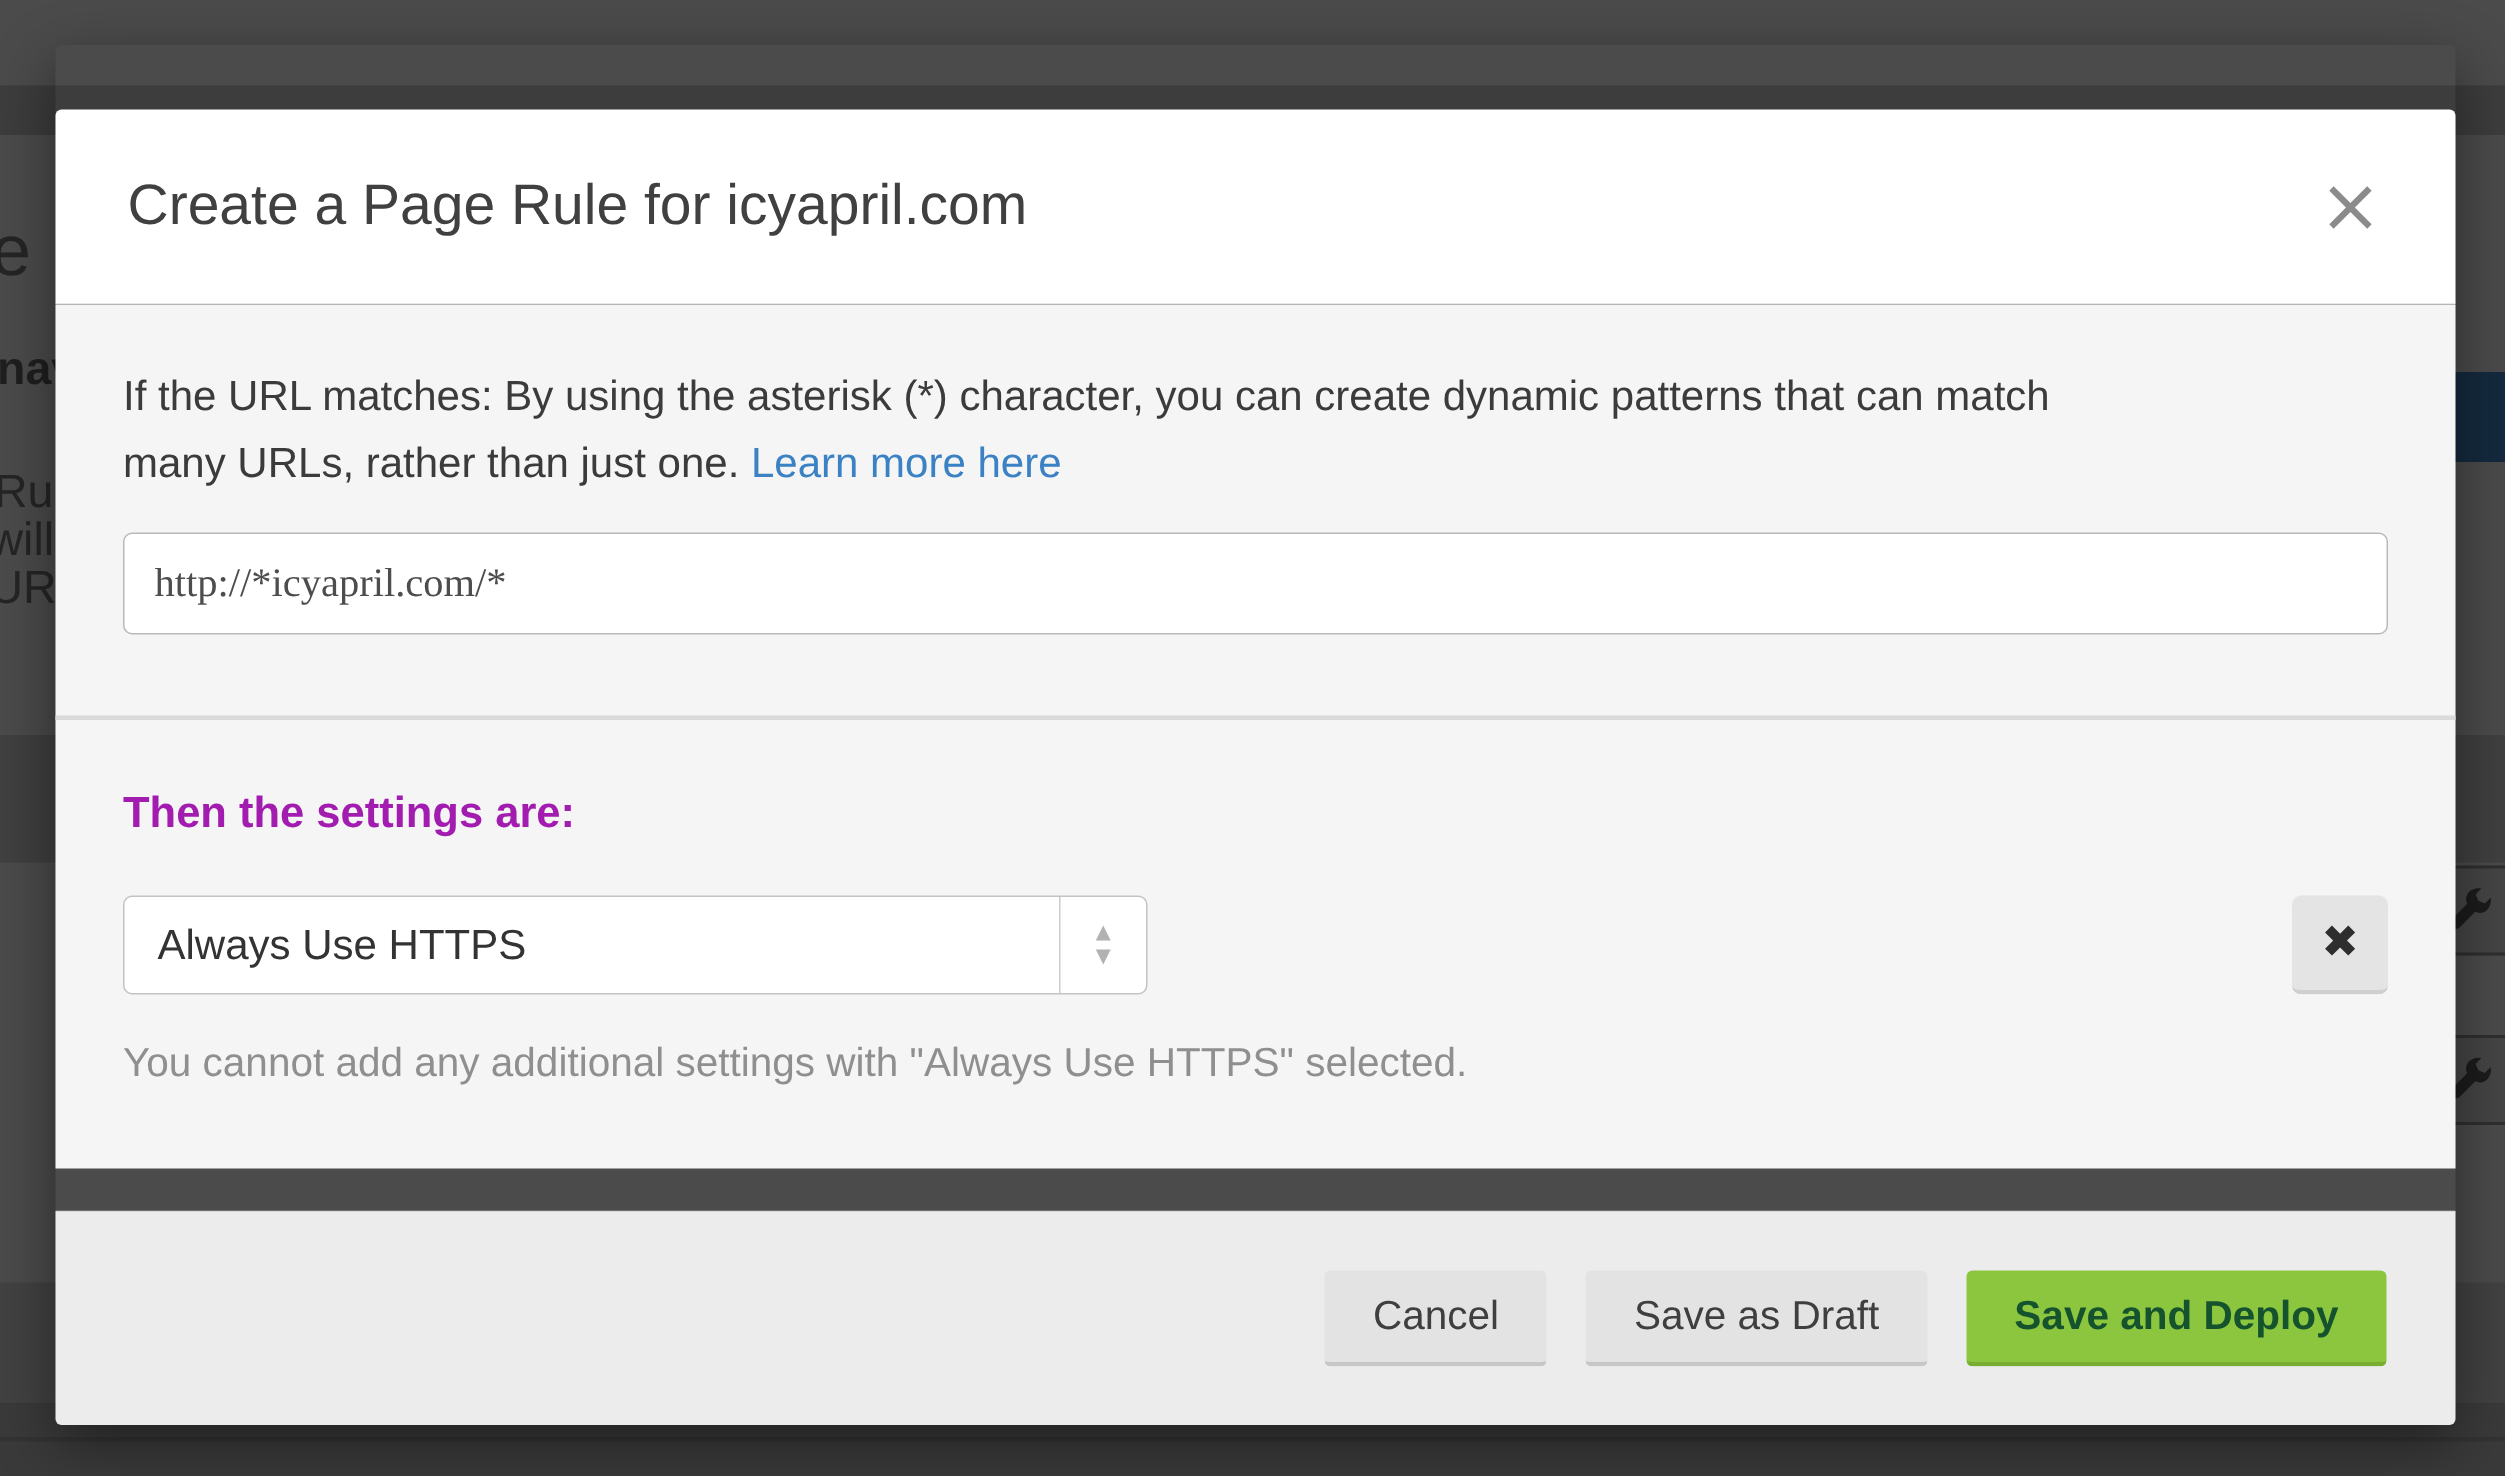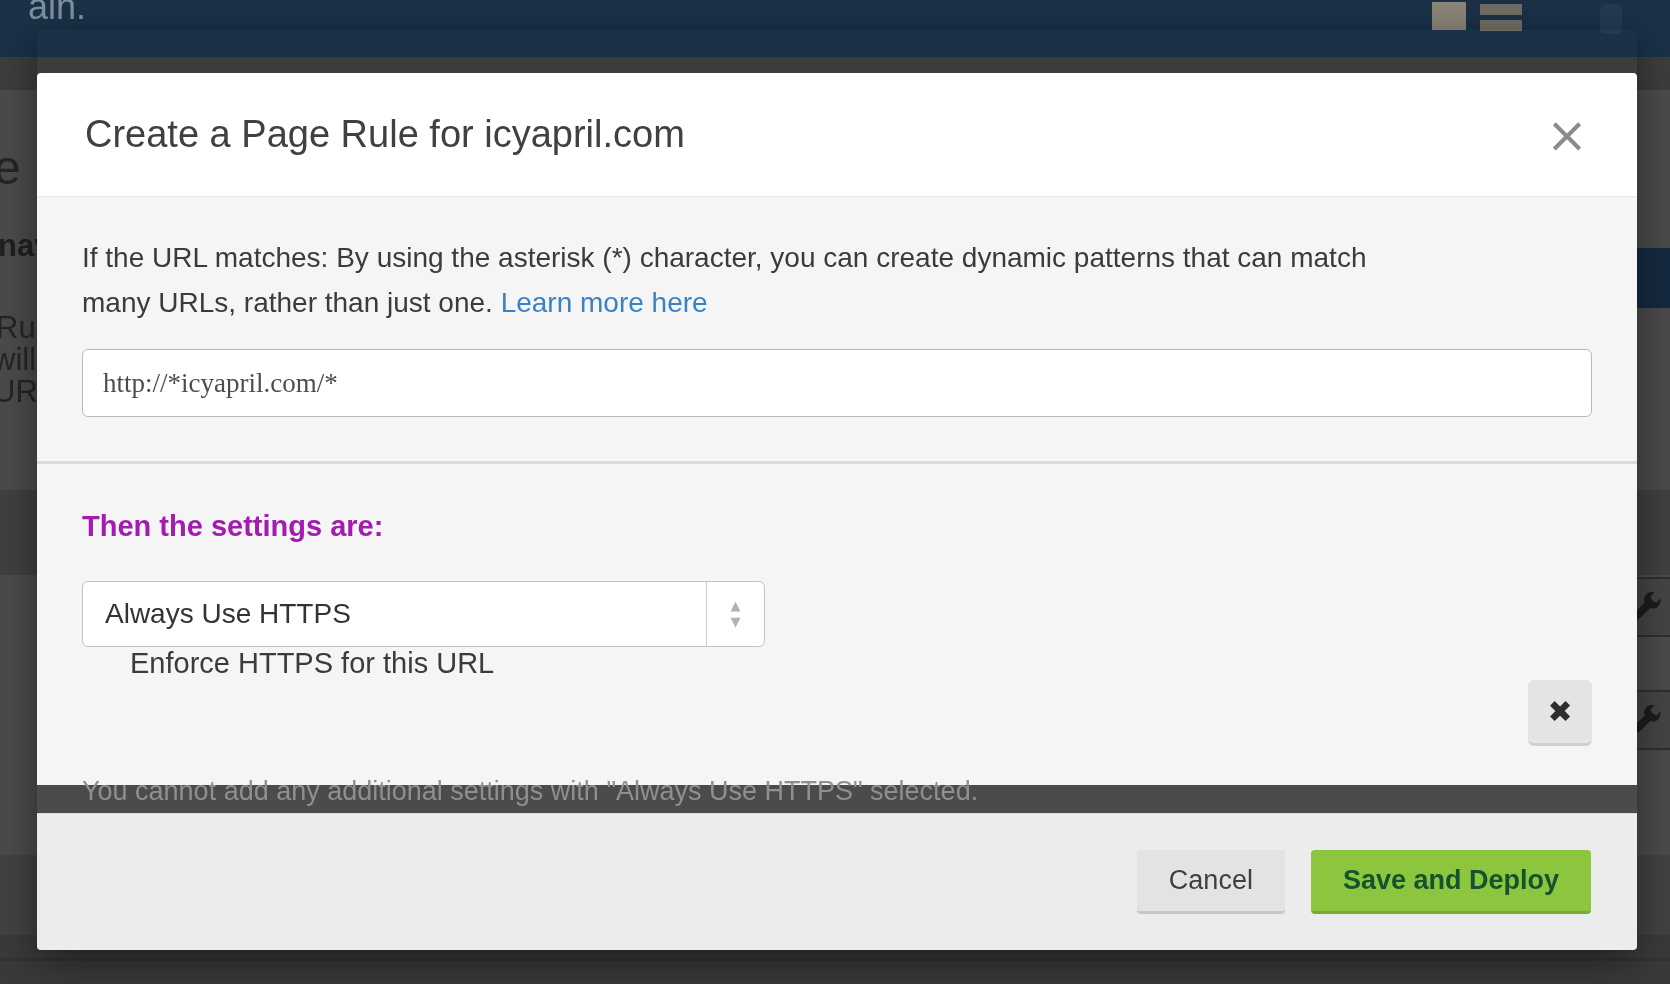--- a/index.html
+++ b/index.html
@@ -46,21 +46,21 @@
 
   .section-url { height:298px; background:#f5f5f5; border-bottom:3px solid #dadada; padding:38px 45px 0; }
   .intro { font-size:28px; line-height:45px; color:#3b3b3b; max-width:1470px; }
   .intro strong { font-weight:normal; }
   .intro a { color:#3b82c4; text-decoration:none; cursor:pointer; }
   .url-input { margin-top:24px; width:1510px; height:68px; background:#ffffff; border:1px solid #b9b9b9; border-radius:6px;
                font-size:27px; color:#4d4d4d; padding:0 20px; font-family:Liberation Serif, serif; }
 
   .section-settings { height:321px; background:#f5f5f5; padding:46px 45px 0; }
   .settings-heading { font-size:29px; font-weight:bold; color:#a21caf; }
-  .setting-row { margin-top:38px; display:flex; align-items:flex-start;flex-direction:column; }
+  .setting-row { margin-top:38px; display:flex; align-items:center; }
   .select { width:683px; height:66px; background:#ffffff; border:1px solid #c3c3c3; border-radius:6px; display:flex; cursor:pointer; }
   .select-text { flex:1; display:flex; align-items:center; padding-left:22px; font-size:28px; color:#333333; }
   .select-stepper { width:58px; border-left:1px solid #cccccc; display:flex; flex-direction:column; align-items:center; justify-content:center; gap:3px; }
   .select-stepper span { font-size:13px; color:#b2b2b2; line-height:13px; font-family:"DejaVu Sans",sans-serif; }
   .setting-desc { margin-left:48px; font-size:29px; color:#3b3b3b; }
   .remove-btn { margin-left:auto; width:64px; height:66px; background:#e4e4e4; border:none; border-bottom:3px solid #cfcfcf;
                 border-radius:6px; font-size:30px; color:#2e2e2e; cursor:pointer; font-family:"DejaVu Sans",sans-serif; font-weight:bold; }
   .setting-note { margin-top:30px; font-size:27px; color:#8f8f8f; }
 
   .modal-footer { height:156px; background:#ececec; border-top:1px solid #d9d9d9; border-radius:0 0 4px 4px;
@@ -72,29 +72,20 @@
 </style>
 </head>
 <body>
 
 <div class="bg">
   <div class="stripe s1"></div>
   <div class="stripe s2"></div>
   <div class="stripe s3"></div>
   <div class="stripe s4"></div>
 
-  <div class="topbar">
-    <span class="topbar-frag">ain.</span>
-    <div class="apps-grid-icon">
-      <div class="agi-sq"></div>
-        <div class="agi-bar1"></div>
-        <div class="agi-bar2"></div>
-    </div>
-    <div class="profile-icon"></div>
-  </div>
   <div class="subband"></div>
 
   <span class="frag frag-e">e</span>
   <span class="frag frag-nav">nav</span>
   <span class="frag frag-ru">Ru</span>
   <span class="frag frag-will">will</span>
   <span class="frag frag-ur">UR</span>
 
   <div class="navy-block"></div>
   <div class="rule-tile tile-1">
@@ -127,23 +118,23 @@
   <div class="section-settings">
     <div class="settings-heading">Then the settings are:</div>
     <div class="setting-row">
       <div class="select">
         <span class="select-text">Always Use HTTPS</span>
         <span class="select-stepper">
           <span>▲</span>
           <span>▼</span>
         </span>
       </div>
-      <span class="setting-desc">Enforce HTTPS for this URL</span>
       <button class="remove-btn">✖</button>
     </div>
     <div class="setting-note">You cannot add any additional settings with "Always Use HTTPS" selected.</div>
   </div>
 
   <div class="modal-footer">
     <button class="btn btn-gray">Cancel</button>
+    <button class="btn btn-gray">Save as Draft</button>
     <button class="btn btn-green">Save and Deploy</button>
   </div>
 </div>
 
 </body></html>

